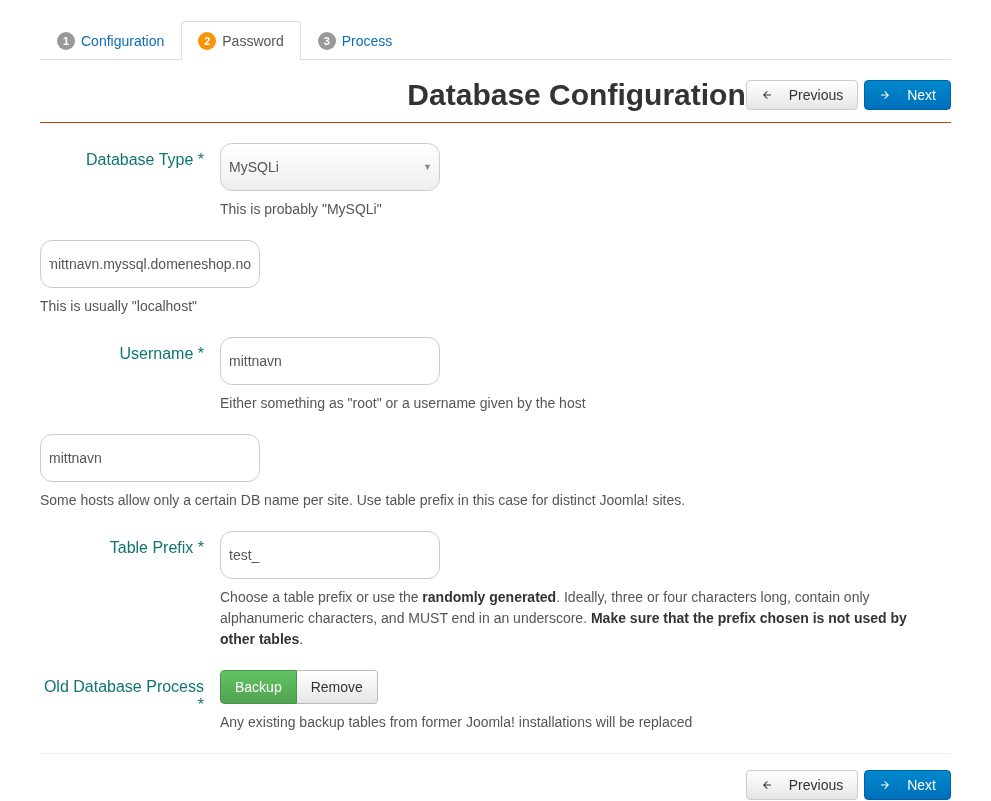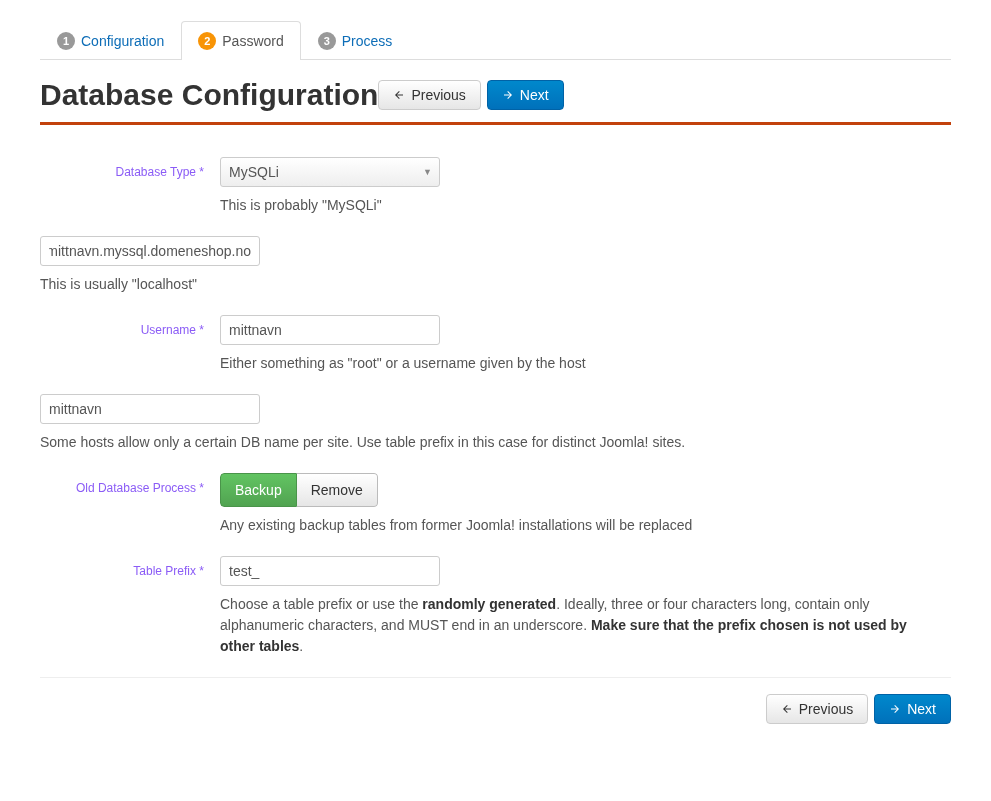--- a/index.html
+++ b/index.html
@@ -43,36 +43,36 @@
     background: #999;
     color: #fff;
     font-size: 11px;
     font-weight: bold;
   }
   .tab.active .tab-num {
     background: #f89406;
   }
   .header-row {
     display: flex;
-    justify-content: flex-start;
+    justify-content: flex-end;
     align-items: center;
     padding-bottom: 10px;
-    border-bottom: 3px solid #c2410c;
-    margin-bottom: 32px;
+    border-bottom: 1px solid #c2410c;
+    margin-bottom: 20px;
   }
   h1 {
     font-size: 30px;
     font-weight: 600;
     color: #333;
   }
   .btn-group { display: flex; gap: 6px; }
   .btn {
     display: inline-flex;
     align-items: center;
-    gap: 6px;
+    gap: 16px;
     padding: 6px 14px;
     font-size: 14px;
     border: 1px solid #ccc;
     background: linear-gradient(#fff, #e6e6e6);
     border-radius: 4px;
     cursor: pointer;
     color: #333;
   }
   .btn-primary {
     background: linear-gradient(#08c, #0071bb);
@@ -83,29 +83,29 @@
   .form-row {
     display: flex;
     margin-bottom: 20px;
     align-items: flex-start;
   }
   .form-label {
     width: 180px;
     text-align: right;
     padding-right: 16px;
     padding-top: 8px;
-    font-size: 12px;
-    color: #8b5cf6;
+    font-size: 16px;
+    color: #0f766e;
   }
   .form-control-wrap { flex: 1; }
   .form-input, .form-select {
     width: 220px;
-    padding: 6px 8px;
+    padding: 15px 8px;
     border: 1px solid #ccc;
-    border-radius: 3px;
+    border-radius: 12px;
     font-size: 14px;
     color: #555;
     background: #fff;
   }
   .form-select {
     background: linear-gradient(#fff, #eee);
     appearance: none;
     padding-right: 24px;
     position: relative;
   }
@@ -222,40 +222,40 @@
 
 
   <div class="form-row">
     <div class="form-control-wrap">
       <input class="form-input" value="mittnavn" style="">
       <div class="helptext">Some hosts allow only a certain DB name per site. Use table prefix in this case for distinct Joomla! sites.</div>
     </div>
   </div>
 
   <div class="form-row">
+    <div class="form-label">Table Prefix *</div>
+    <div class="form-control-wrap">
+      <input class="form-input" value="test_" style="">
+      <div class="helptext">
+        <span>Choose a table prefix or use the </span><strong>randomly generated</strong><span>. Ideally, three or four characters long, contain only alphanumeric characters, and MUST end in an underscore. </span><strong>Make sure that the prefix chosen is not used by other tables</strong><span>.</span>
+      </div>
+    </div>
+  </div>
+
+  <div class="form-row">
     <div class="form-label">Old Database Process *</div>
     <div class="form-control-wrap">
       <div class="btn-toggle-group">
         <button class="btn-toggle active">Backup</button>
         <button class="btn-toggle">Remove</button>
       </div>
       <div class="helptext">Any existing backup tables from former Joomla! installations will be replaced</div>
     </div>
   </div>
 
-  <div class="form-row">
-    <div class="form-label">Table Prefix *</div>
-    <div class="form-control-wrap">
-      <input class="form-input" value="test_" style="">
-      <div class="helptext">
-        <span>Choose a table prefix or use the </span><strong>randomly generated</strong><span>. Ideally, three or four characters long, contain only alphanumeric characters, and MUST end in an underscore. </span><strong>Make sure that the prefix chosen is not used by other tables</strong><span>.</span>
-      </div>
-    </div>
-  </div>
-
 </div>
 
 <div class="footer-row">
   <div class="btn-group">
     <button class="btn">
       <svg viewBox="0 0 24 24">
           <path d="M20 11H7.8l5.6-5.6L12 4l-8 8 8 8 1.4-1.4L7.8 13H20z" fill="#333"></path>
         </svg>
       <span>Previous</span>
     </button>

